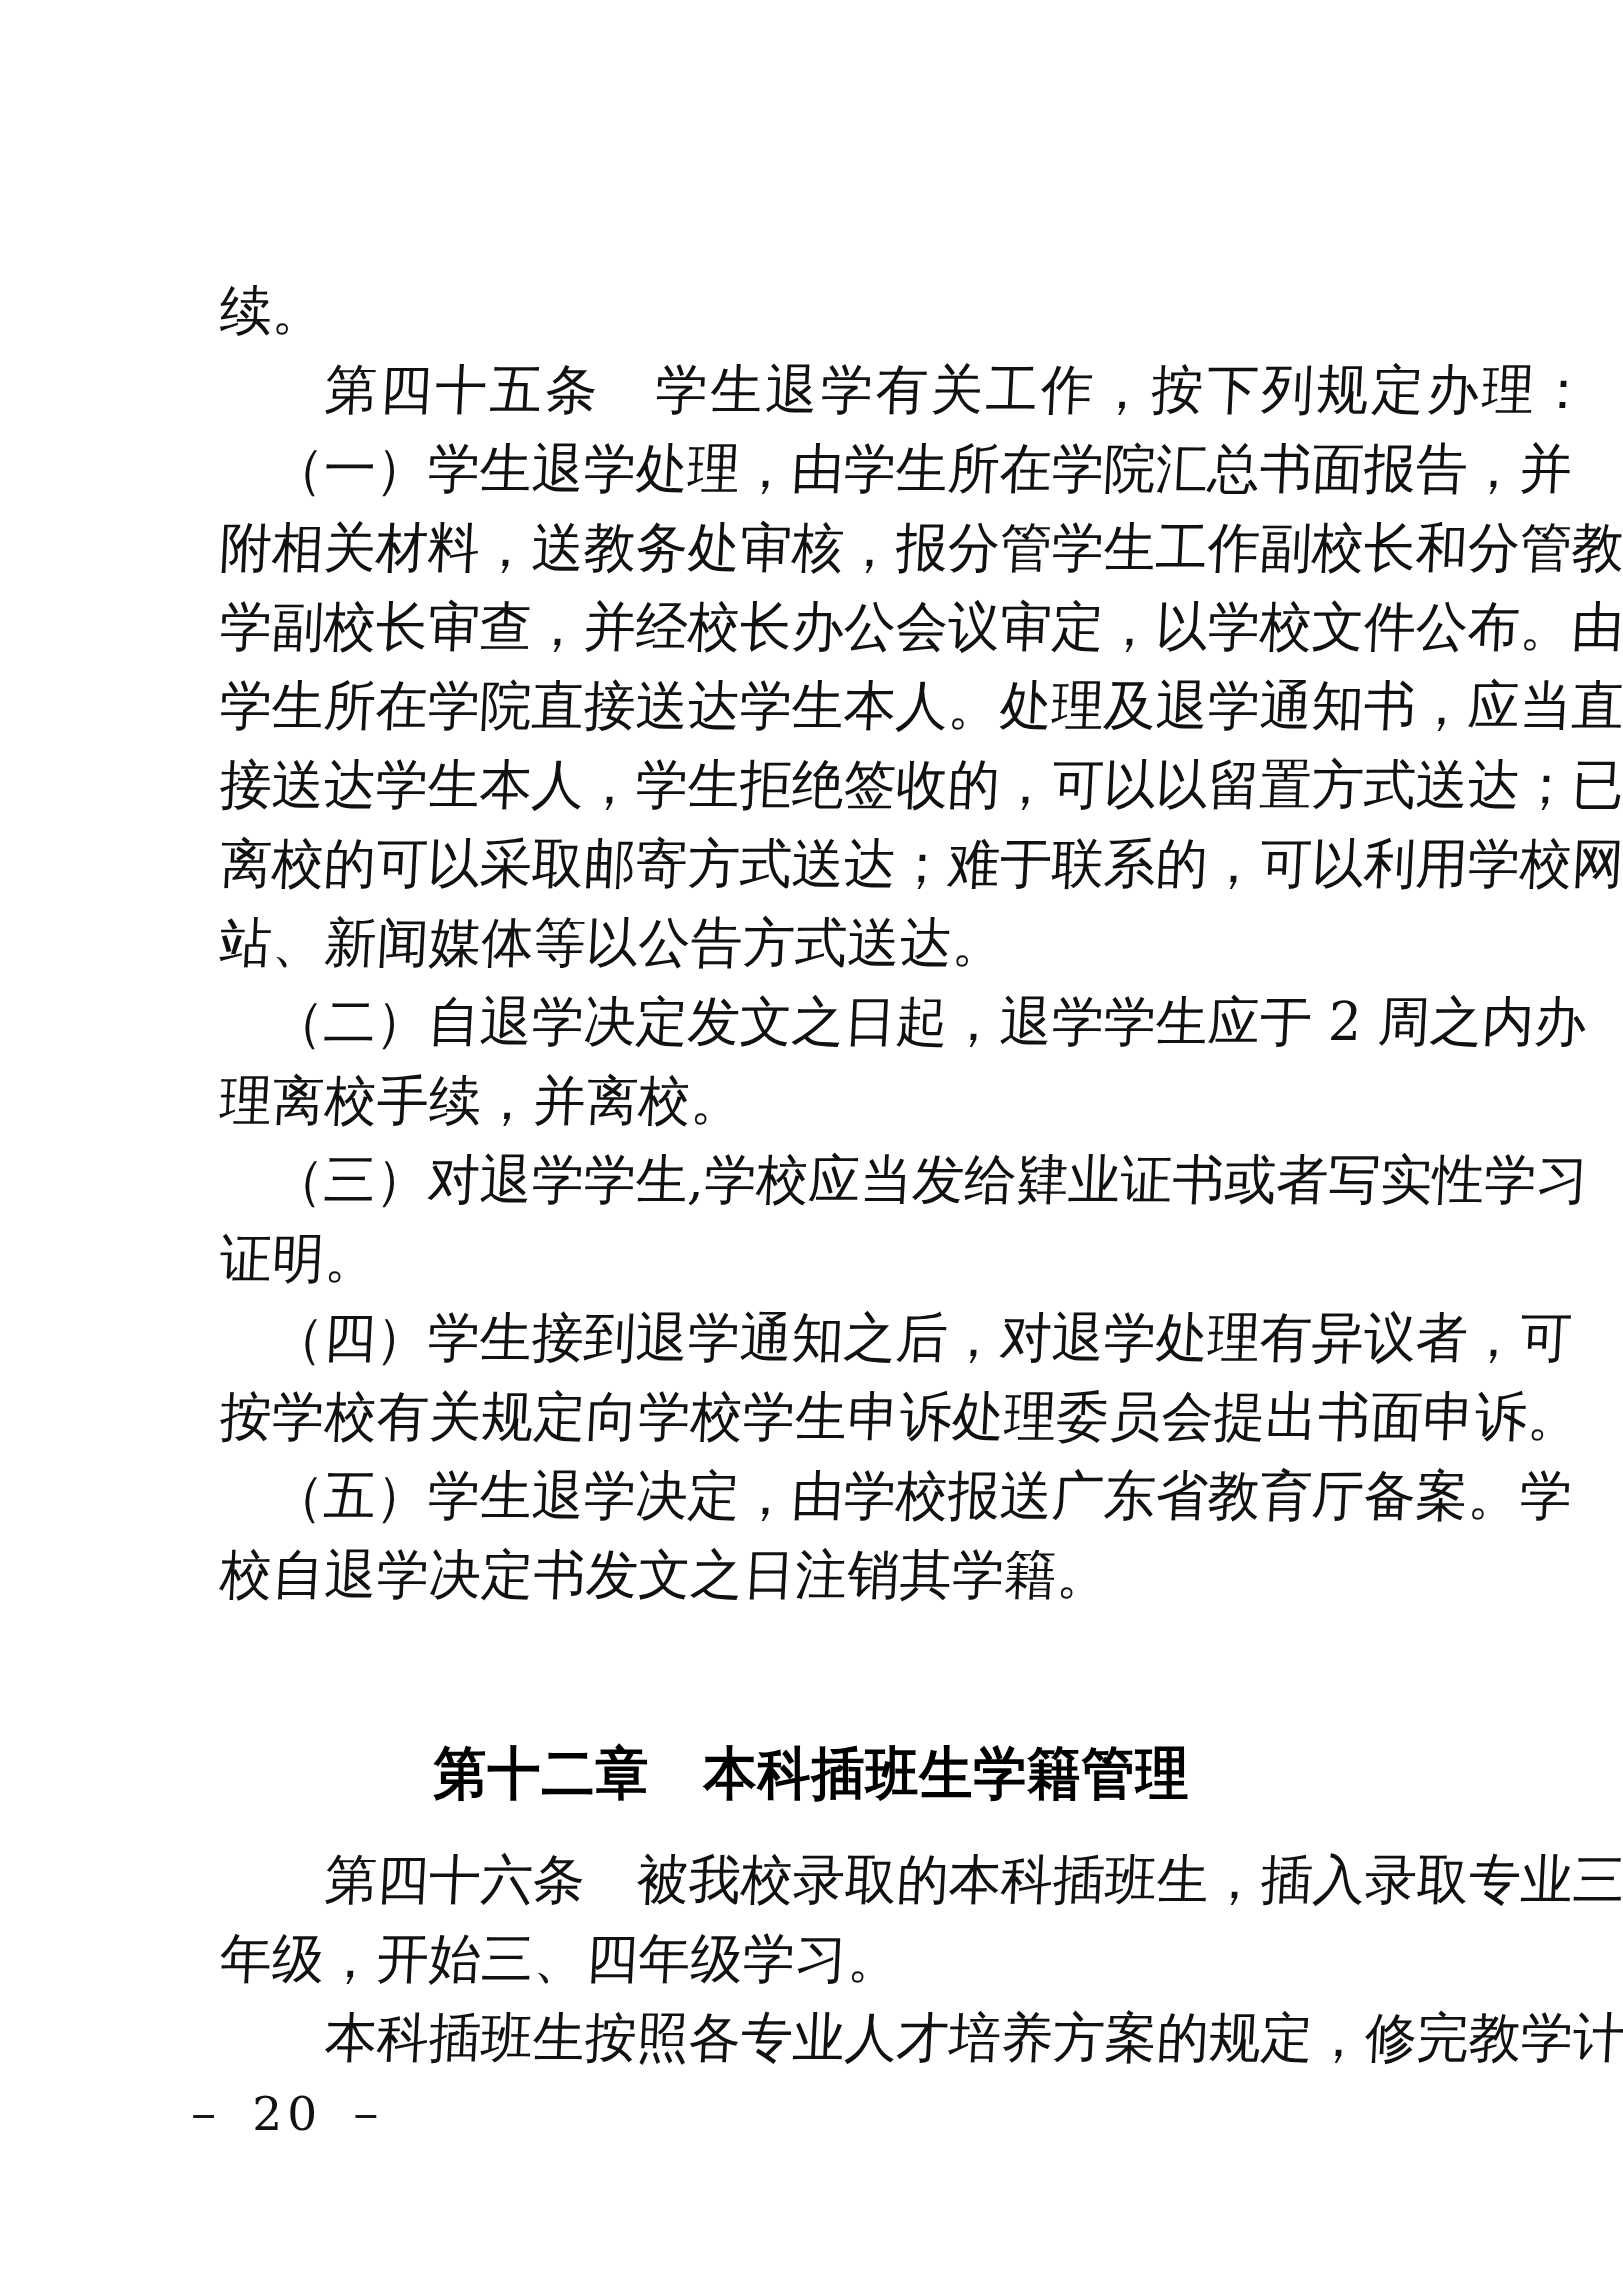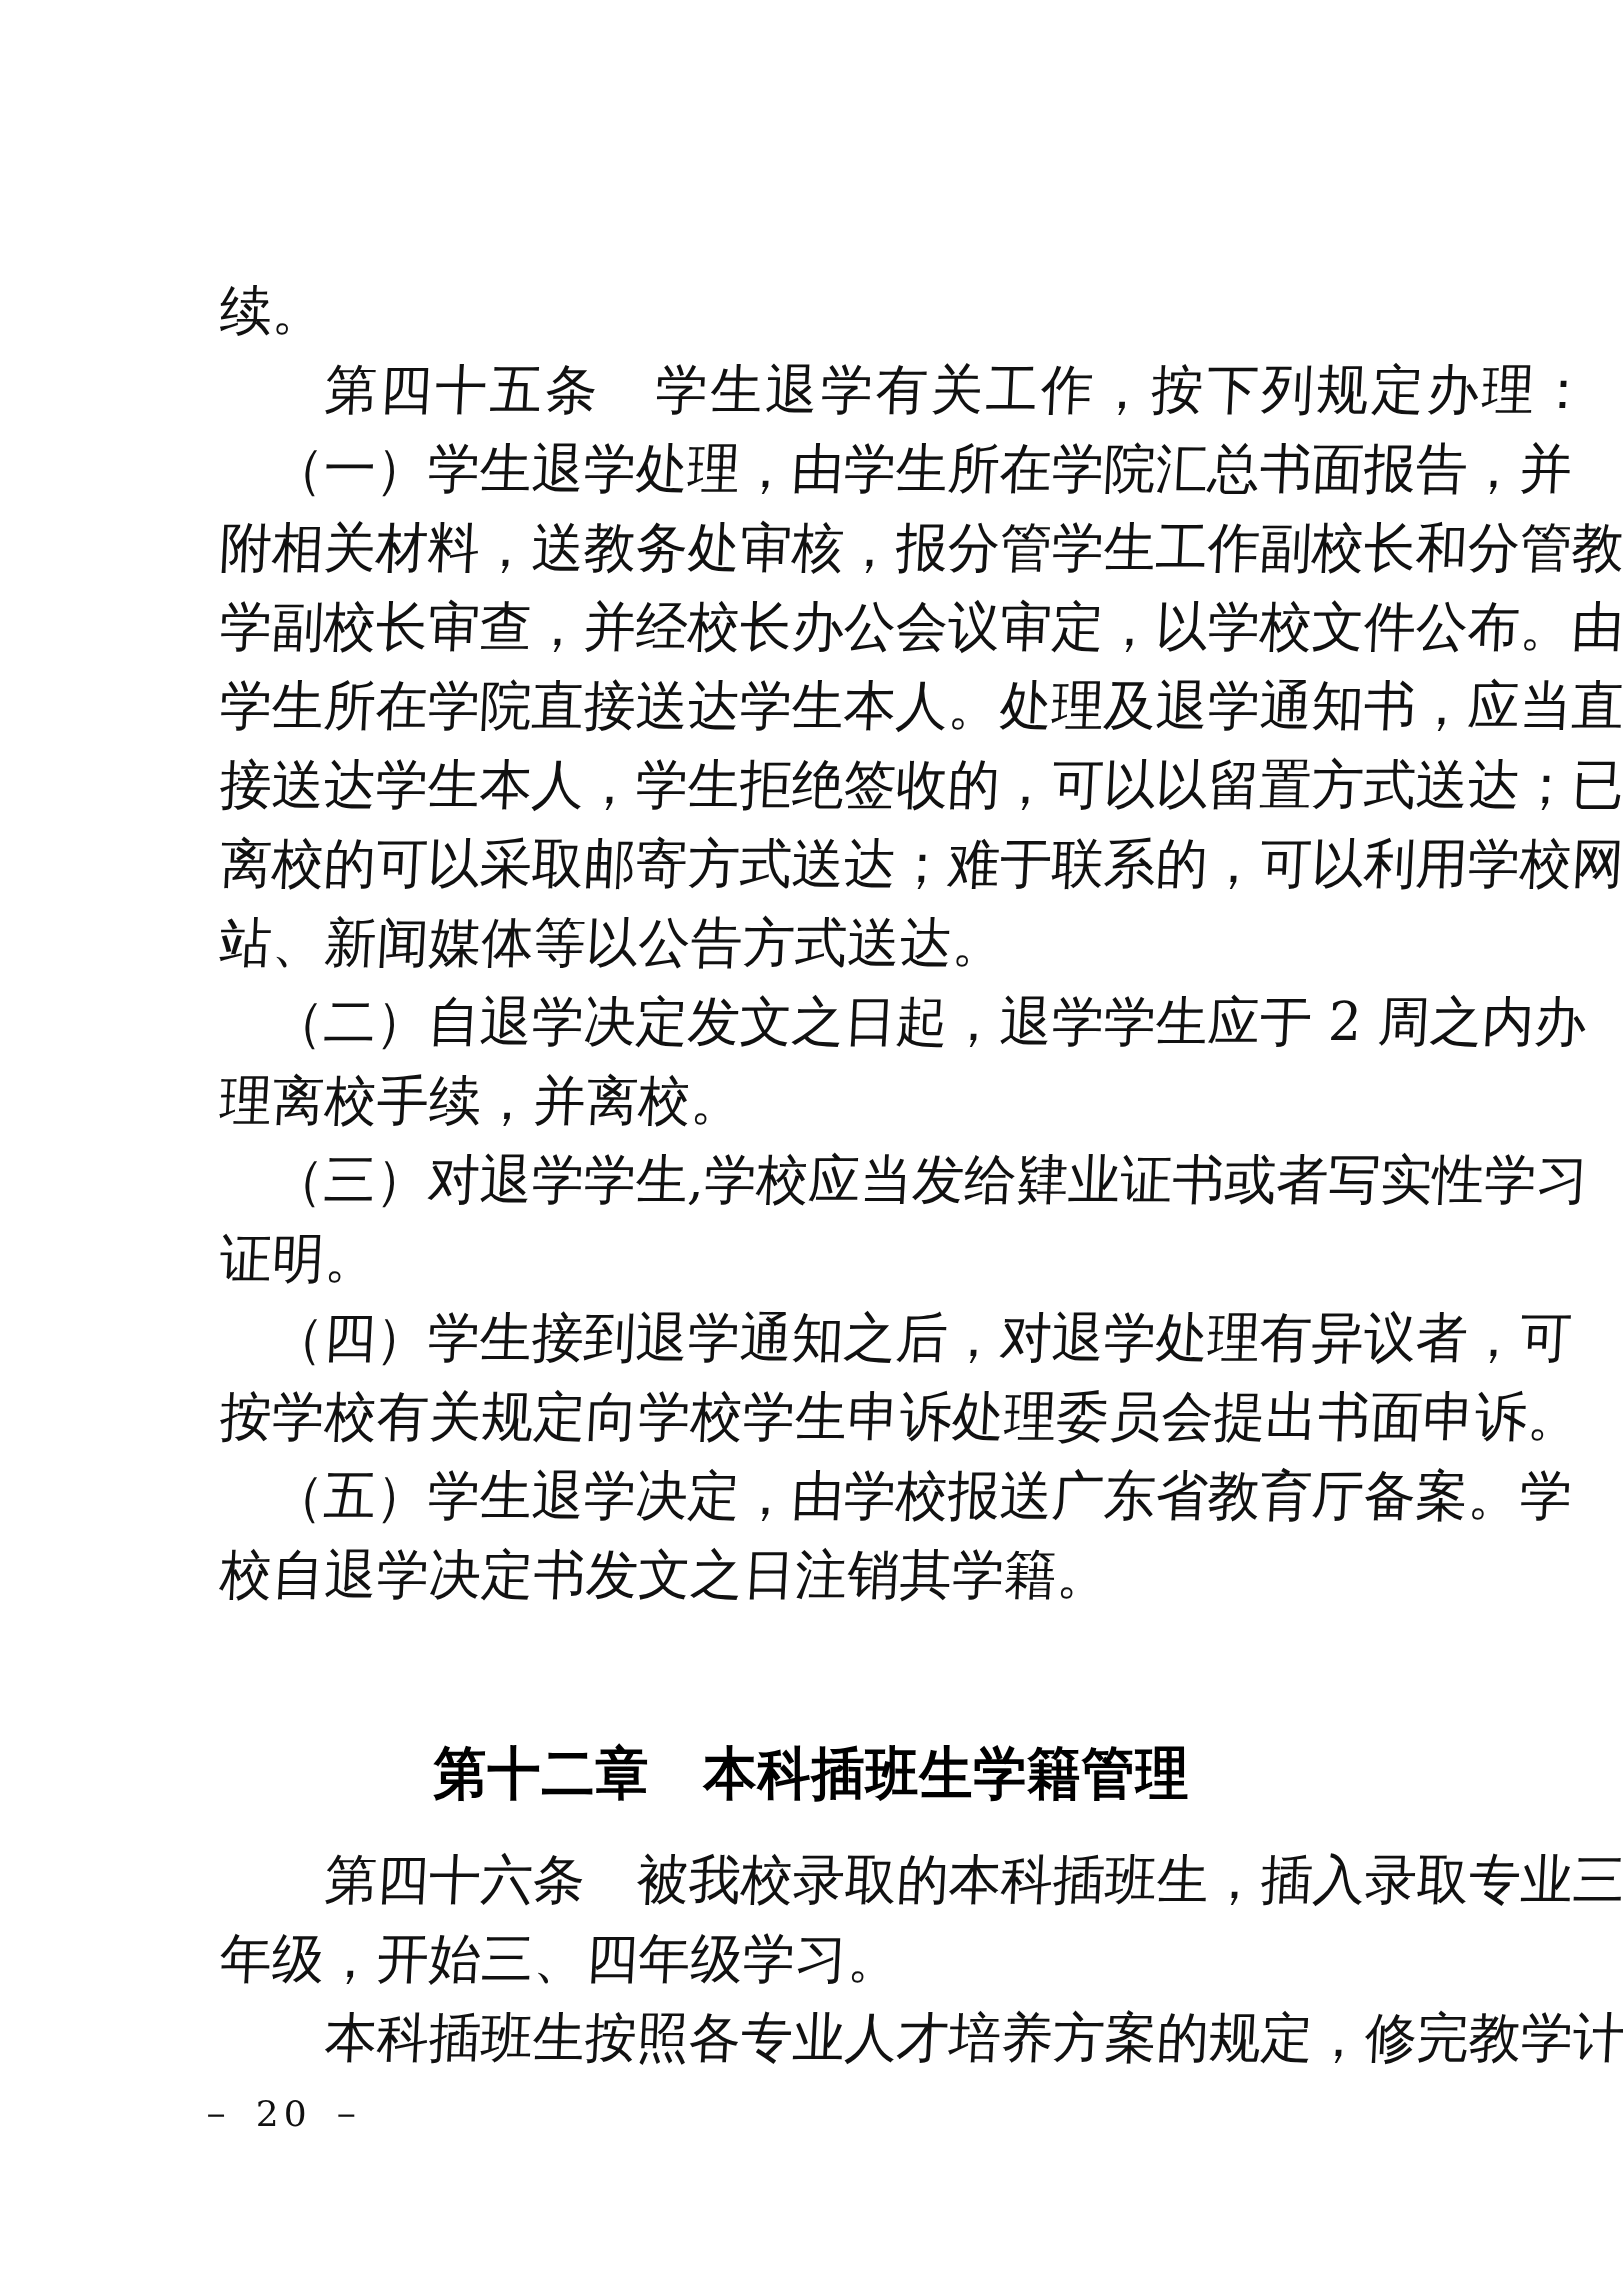--- a/index.html
+++ b/index.html
@@ -71,24 +71,24 @@
     font-size: 53px;
     line-height: 72px;
     letter-spacing: 1px;
     color: #000000;
     transform: scaleY(1.08);
   }
 
   
   .page-number {
     position: absolute;
-    left: 198px;
+    left: 180px;
     top: 2091px;
     font-family: "DejaVu Serif", "Liberation Serif", serif;
-    font-size: 36px;
+    font-size: 47px;
     line-height: 46px;
     letter-spacing: 5.1px;
     color: #111111;
     white-space: nowrap;
   }
 </style>
 </head>
 <body>
 
 <div class="page">

